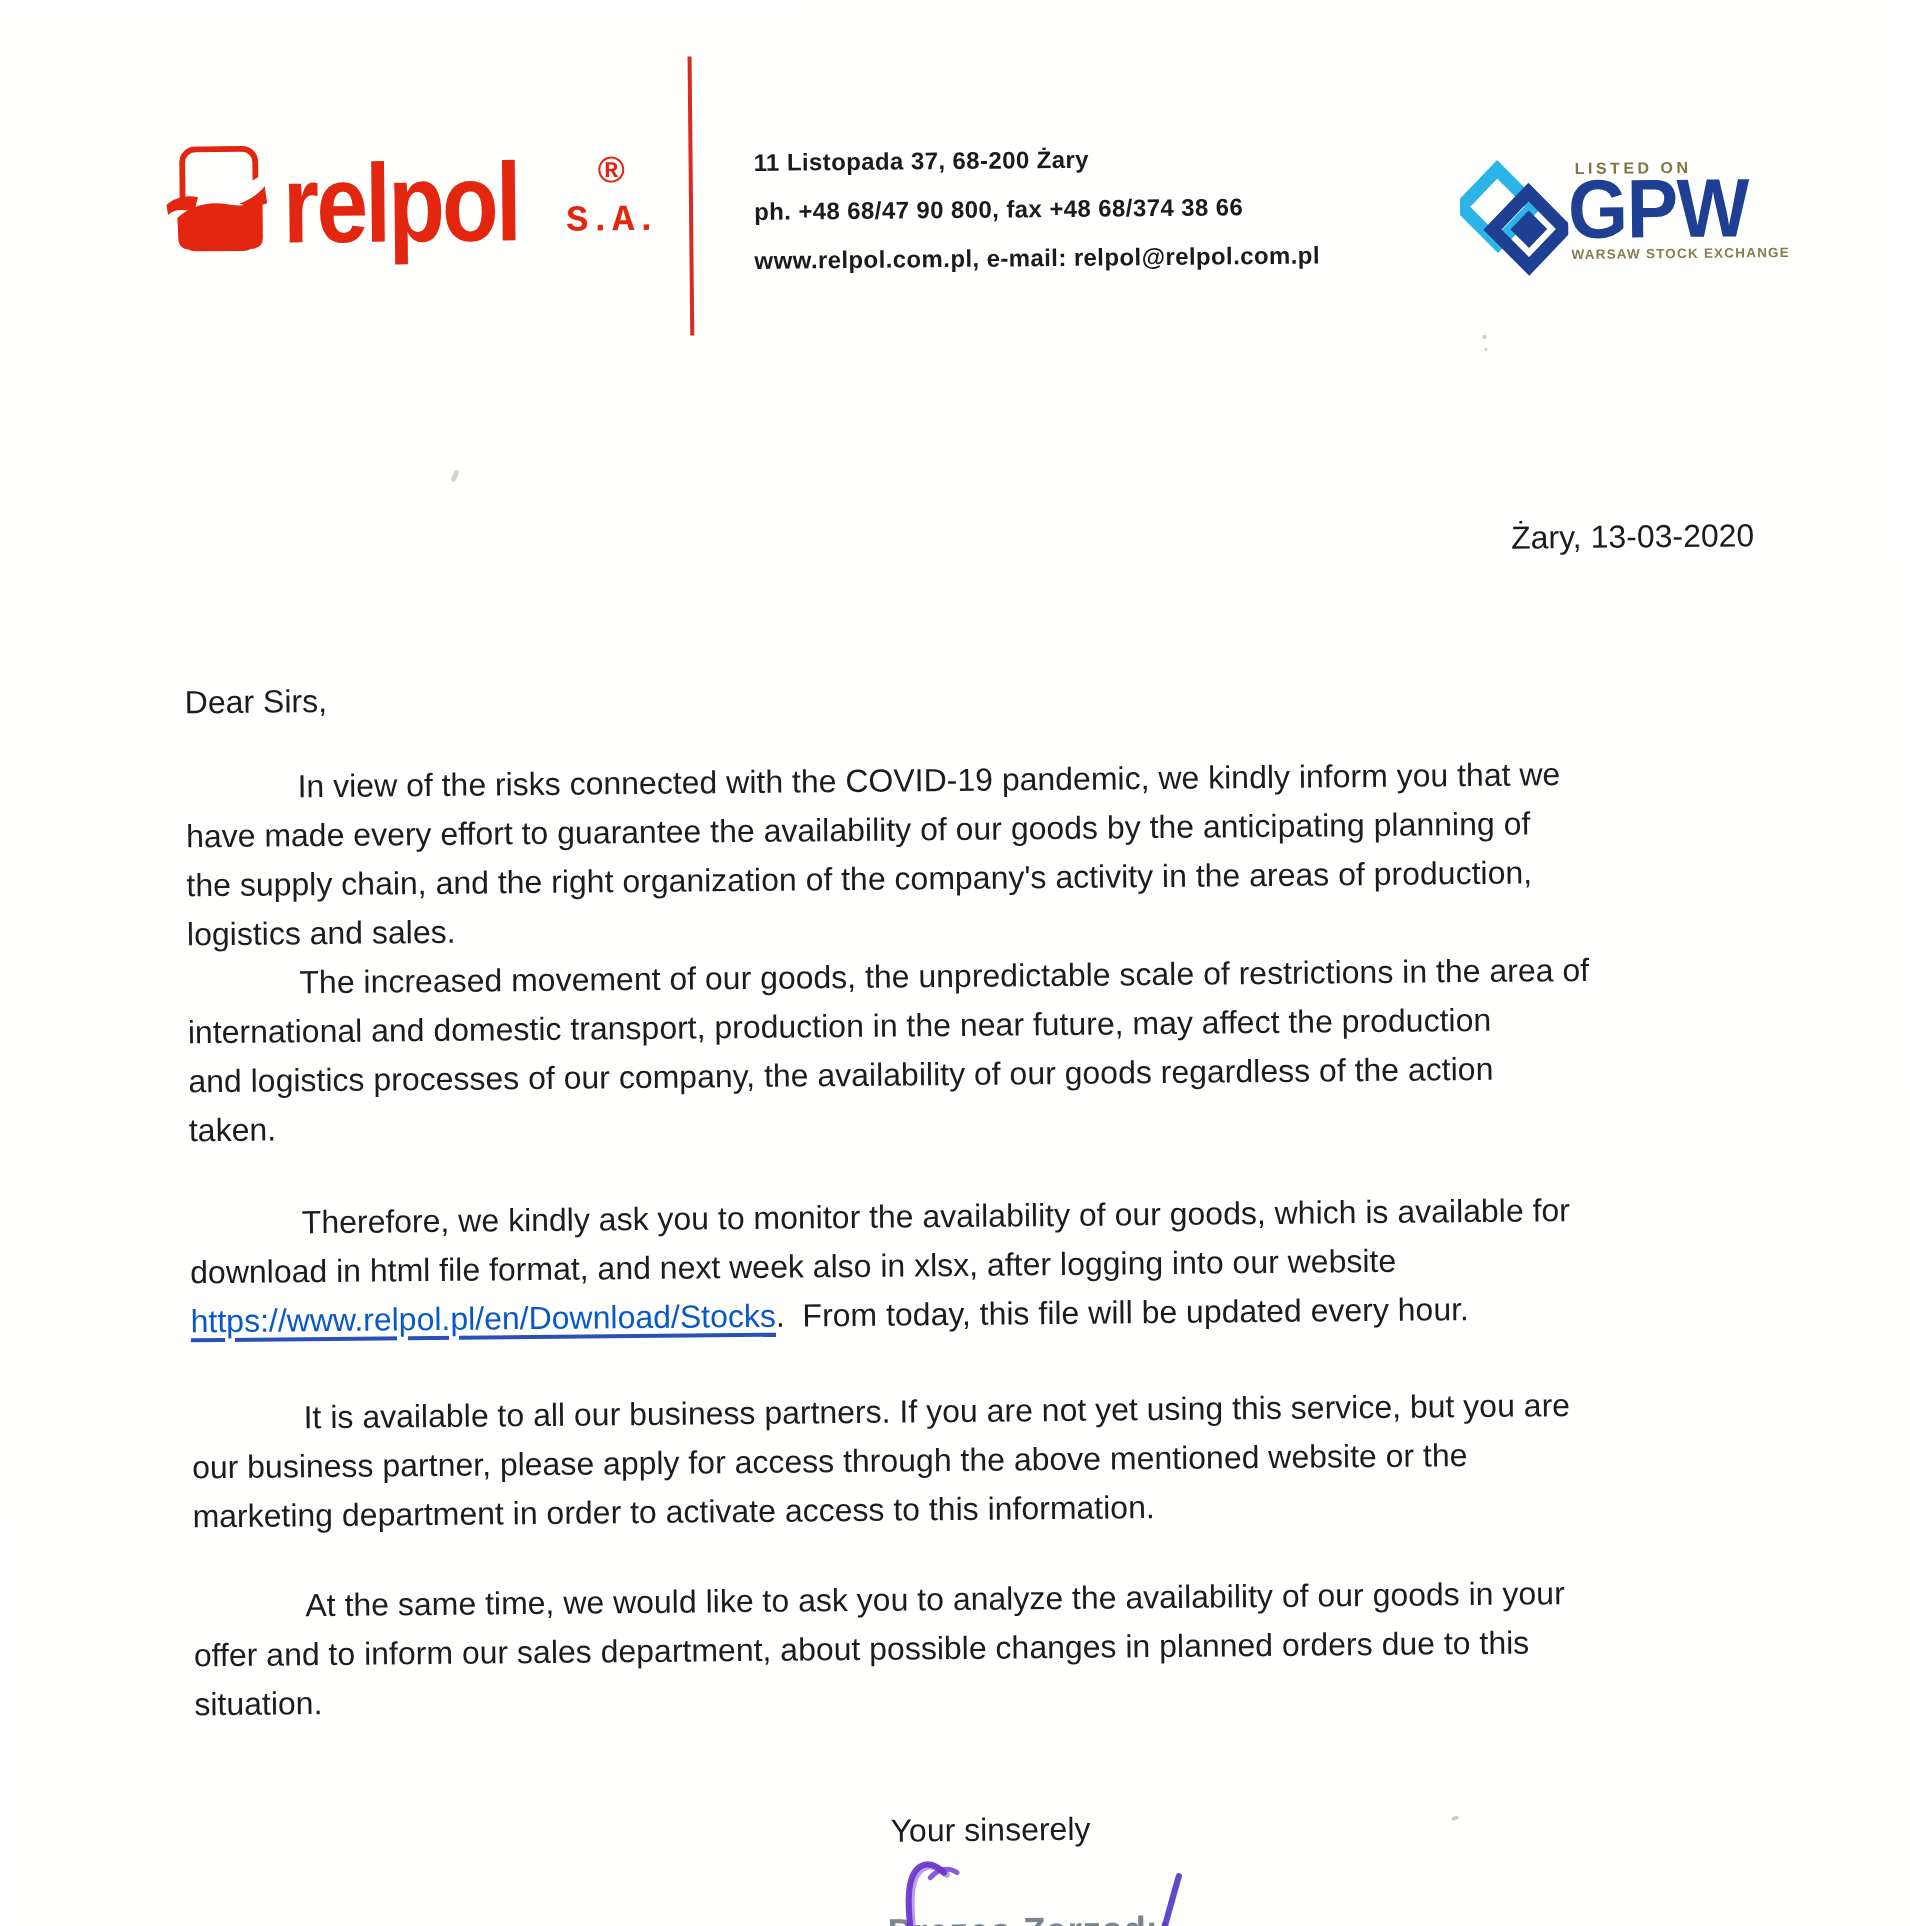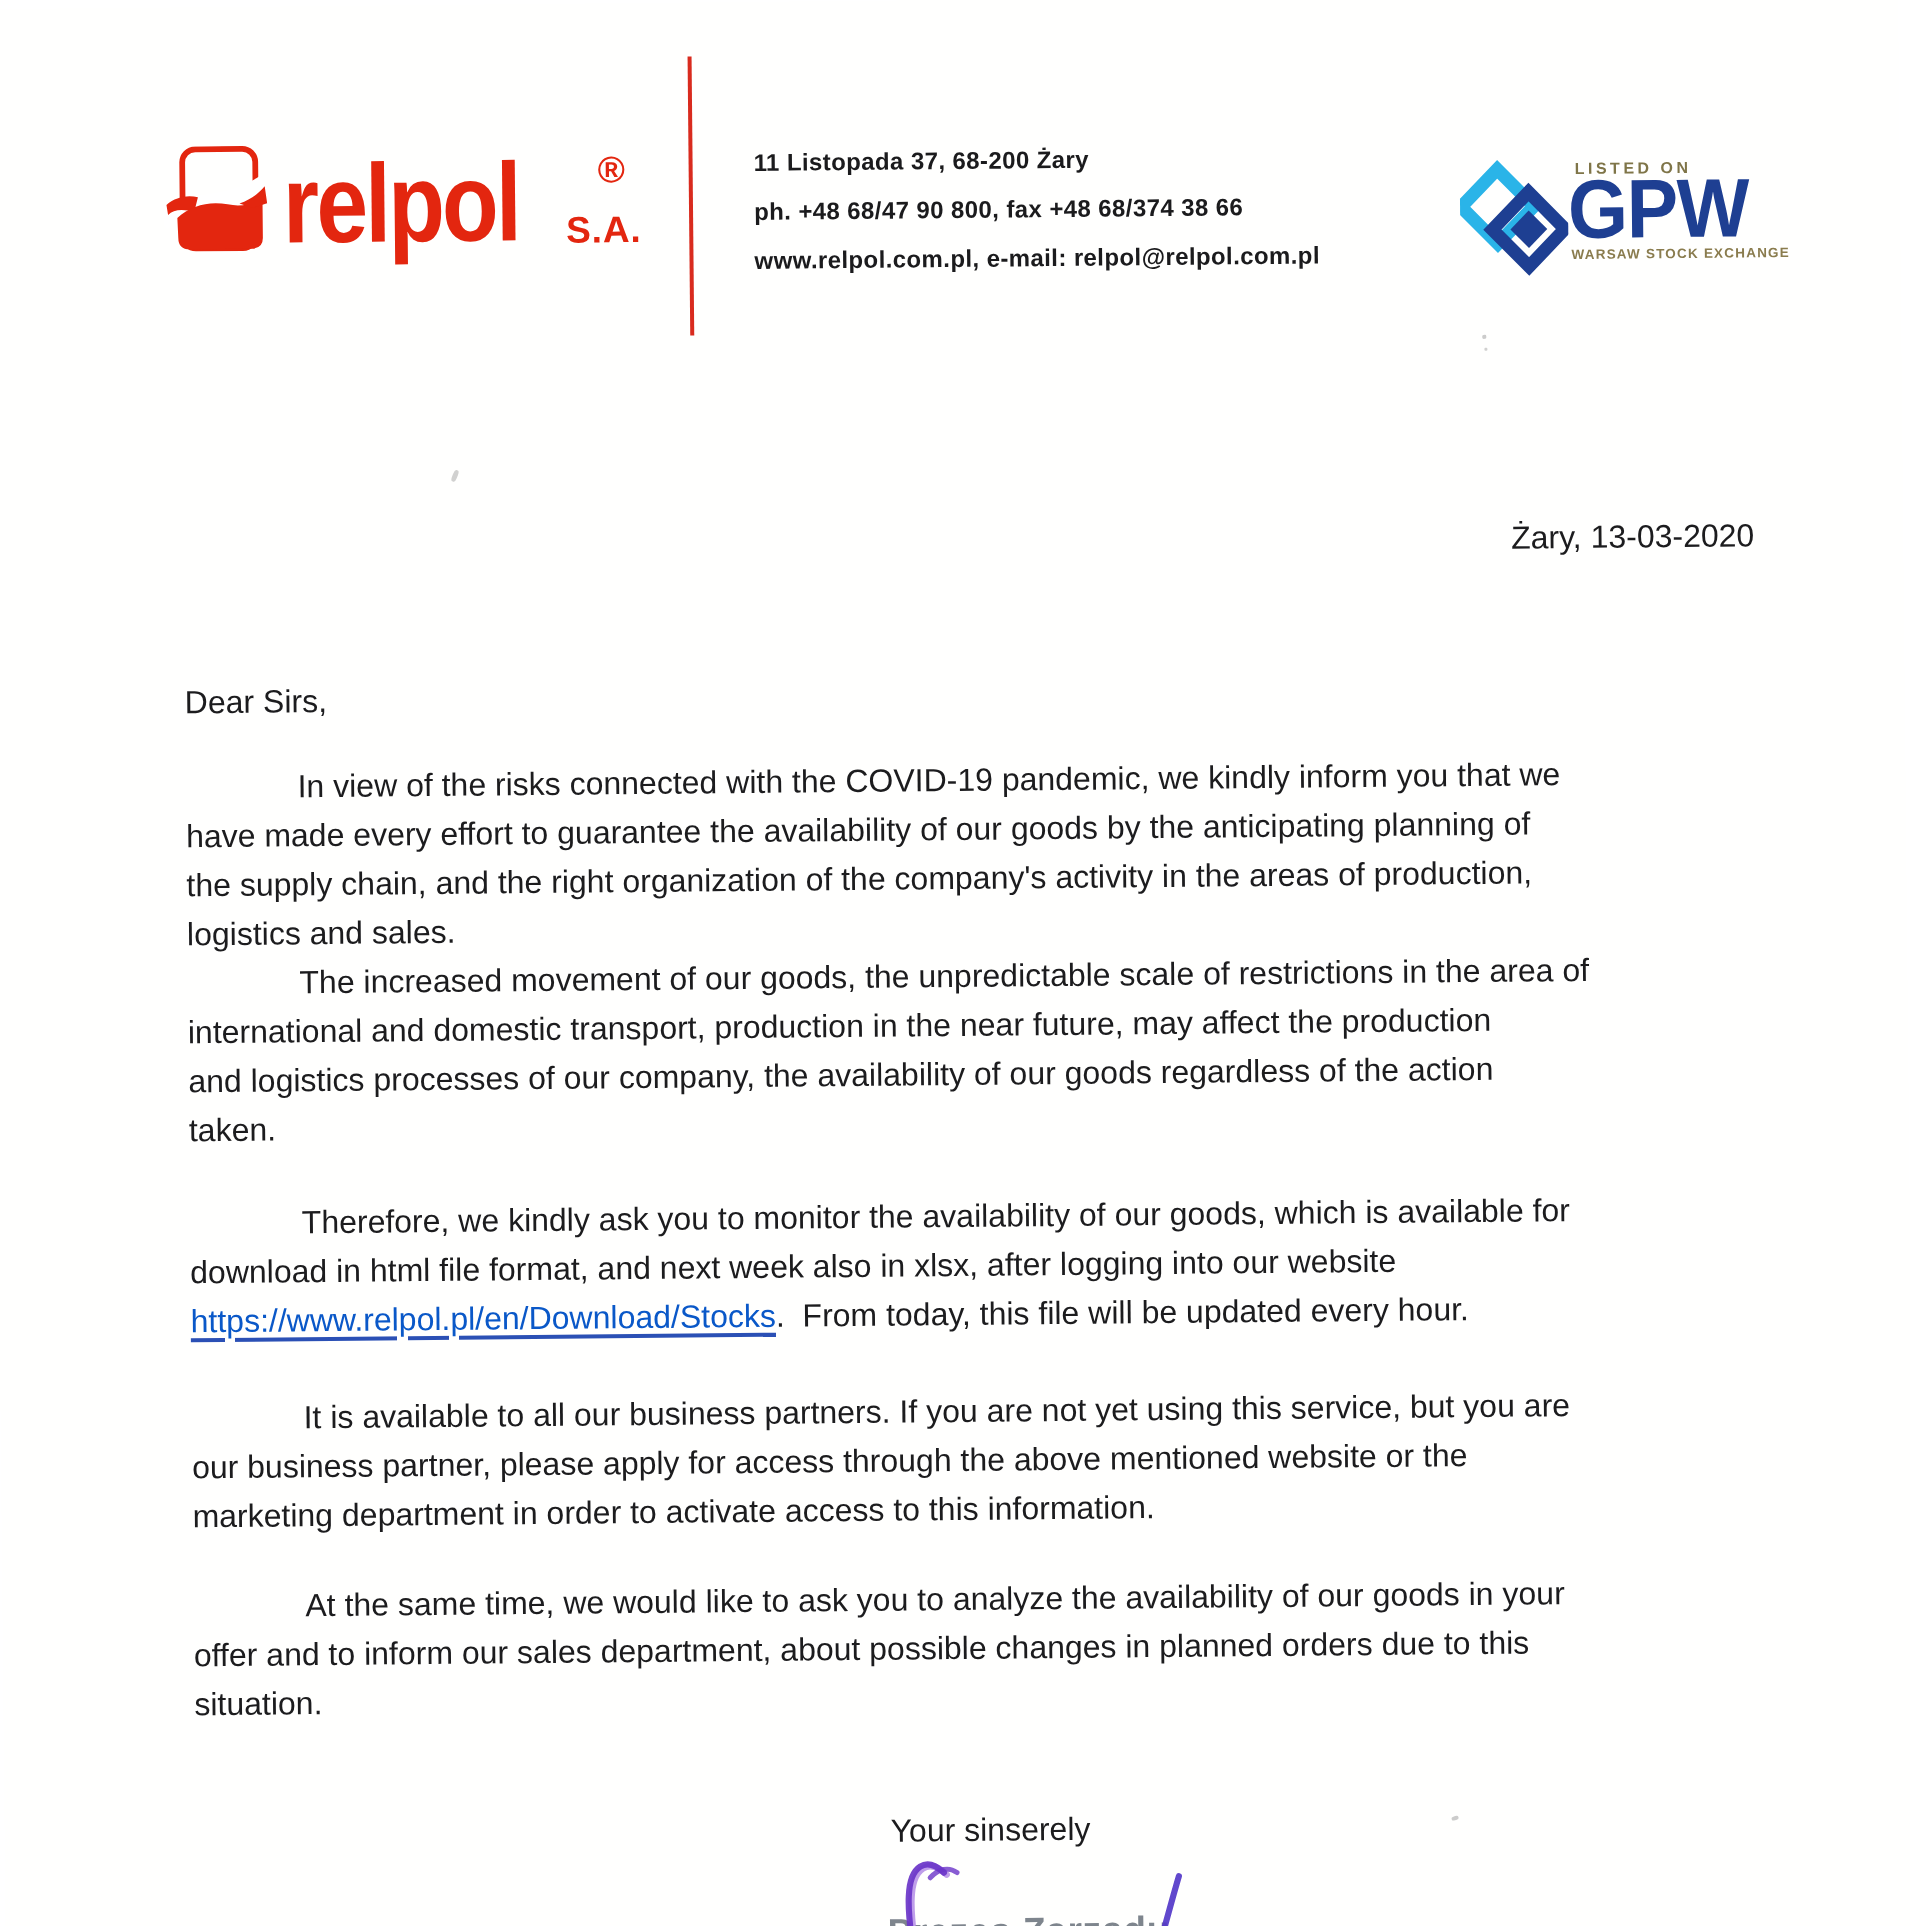--- a/index.html
+++ b/index.html
@@ -8,21 +8,21 @@
     font-family:"Liberation Sans", sans-serif;color:#1c1c1e;
   }
   .sheet{position:absolute;left:0;top:0;width:1911px;height:2702px;background:#fffffe;
          transform:rotate(-0.55deg);transform-origin:50% 50%;}
   .abs{position:absolute;}
 
   
   .wordmark{left:294px;top:135px;font-size:101px;font-weight:700;color:#e3260f;
             letter-spacing:-3.1px;transform:scale(0.92,1.10);transform-origin:left top;white-space:pre;}
   .registered{left:609px;top:146px;font-size:37px;font-weight:700;color:#e3260f;}
-  .logo-suffix{left:577px;top:206px;font-size:37px;font-weight:700;color:#e3260f;letter-spacing:0.8px;}
+  .logo-suffix{left:577px;top:196px;font-size:37px;font-weight:700;color:#e3260f;letter-spacing:0.8px;font-family:Liberation Mono, monospace;}
   .red-divider{left:700px;top:54px;width:3.5px;height:279px;background:#d92b1e;}
   .addr-block{left:765px;top:136px;}
   .addr-line{height:49px;line-height:49px;font-size:24px;font-weight:700;color:#1b1b1d;
              letter-spacing:0.4px;white-space:pre;}
   .gpw-listed{left:1586px;top:166px;font-size:16px;font-weight:700;color:#7f7548;letter-spacing:3.5px;white-space:pre;}
   .gpw-acronym{left:1579px;top:174px;font-size:83px;line-height:83px;font-weight:700;color:#1e3f92;
                letter-spacing:-1.5px;transform:scaleX(0.93);transform-origin:left top;white-space:pre;}
   .gpw-subtitle{left:1582px;top:253px;font-size:13.5px;font-weight:700;color:#8a7c4e;letter-spacing:1.2px;white-space:pre;}
 
   

